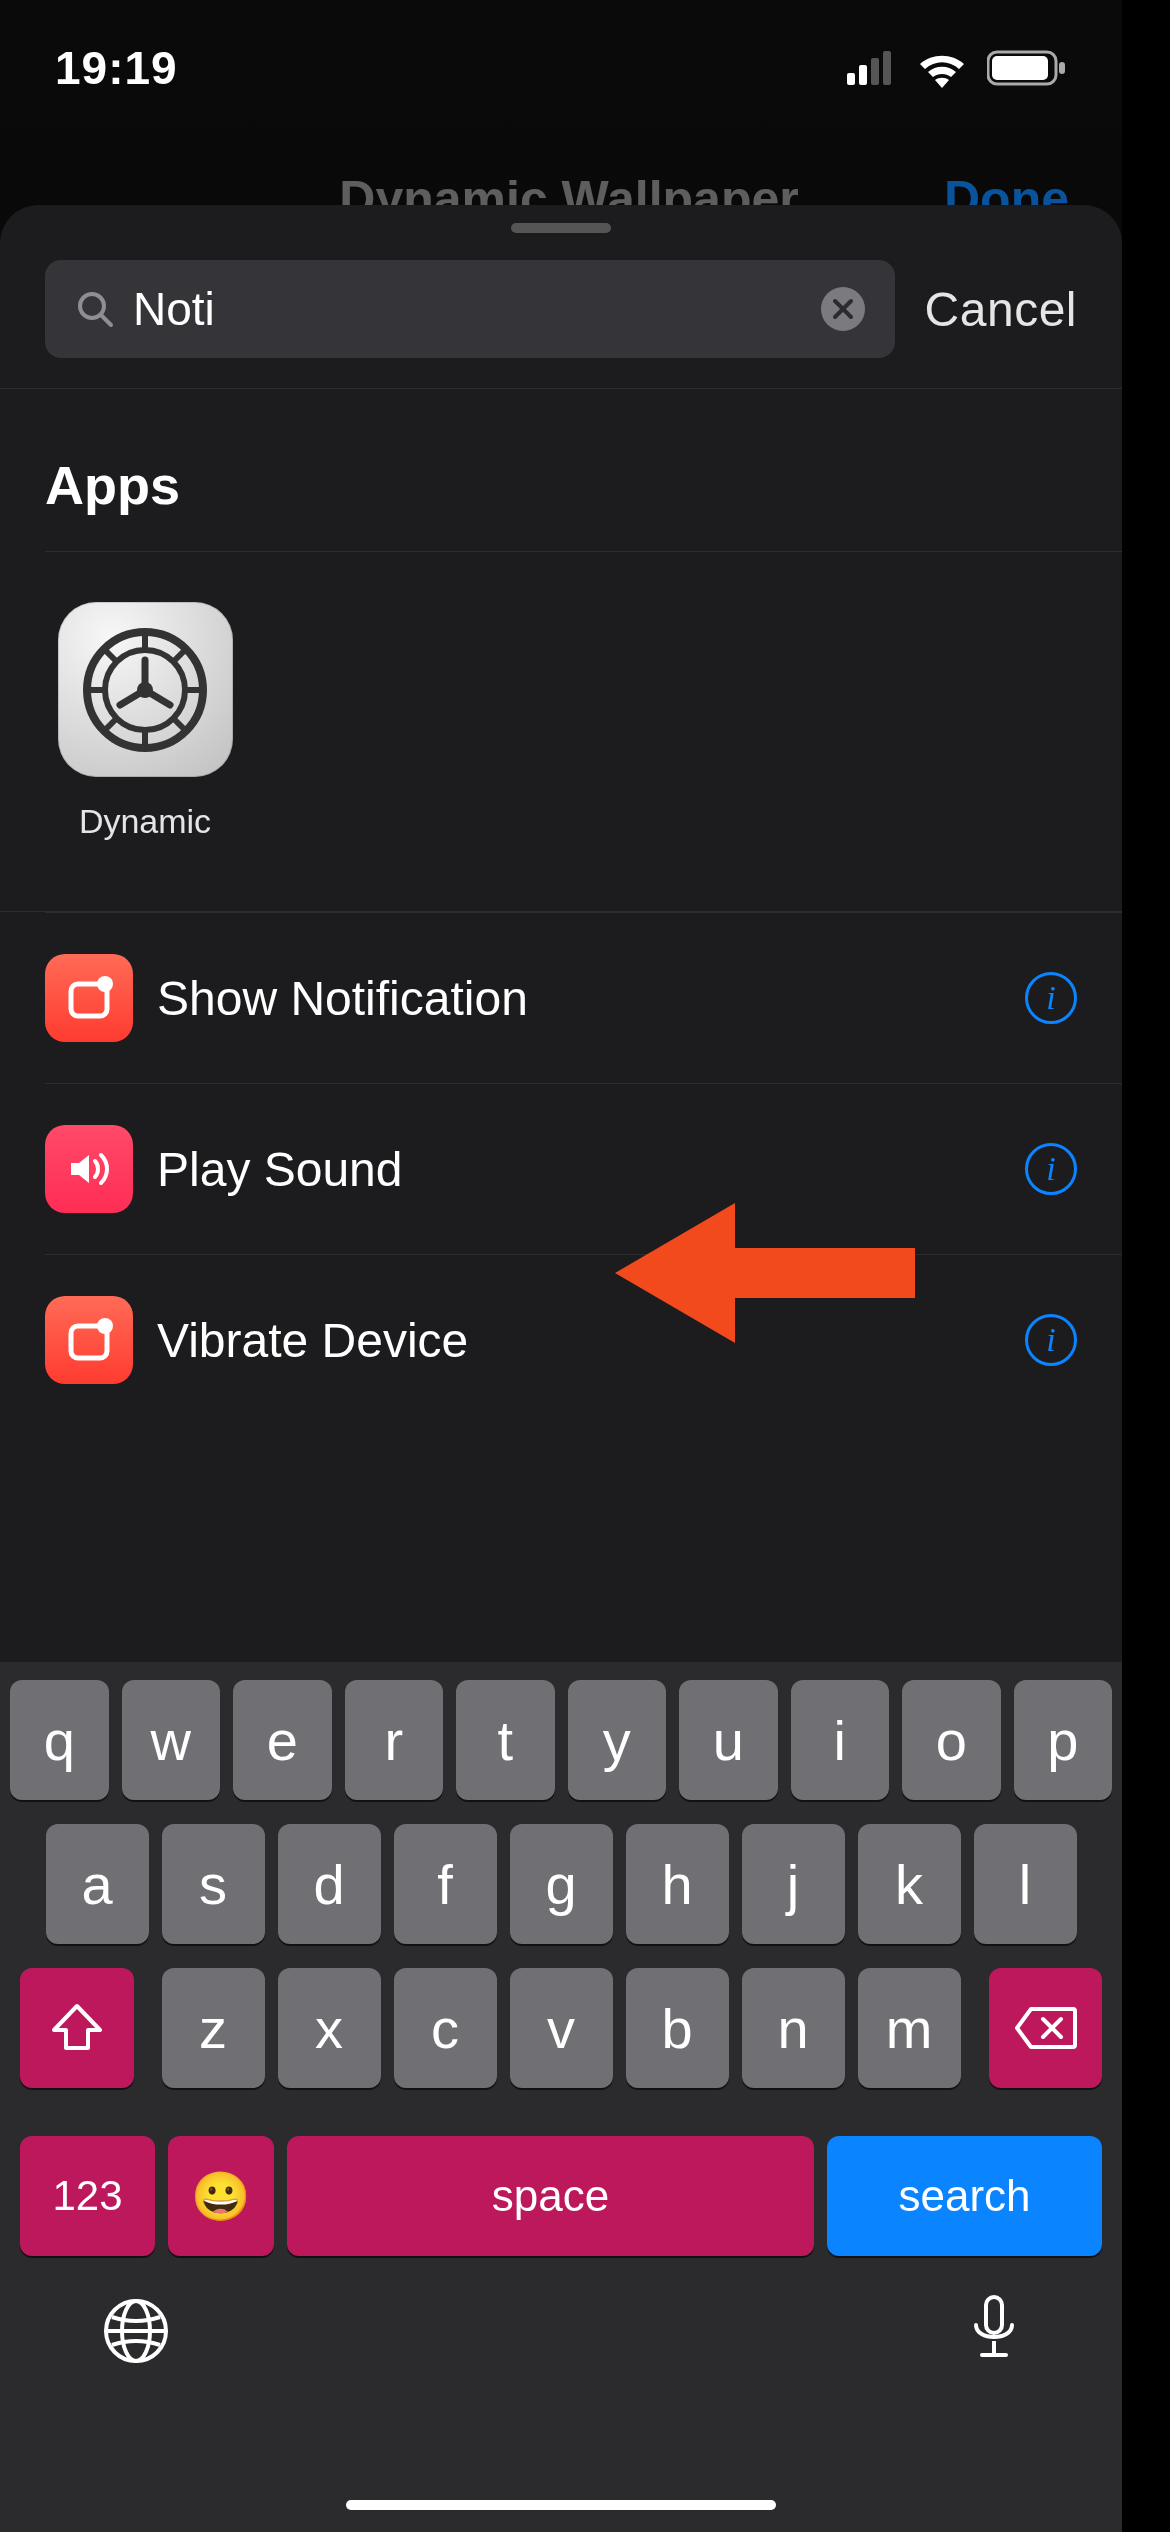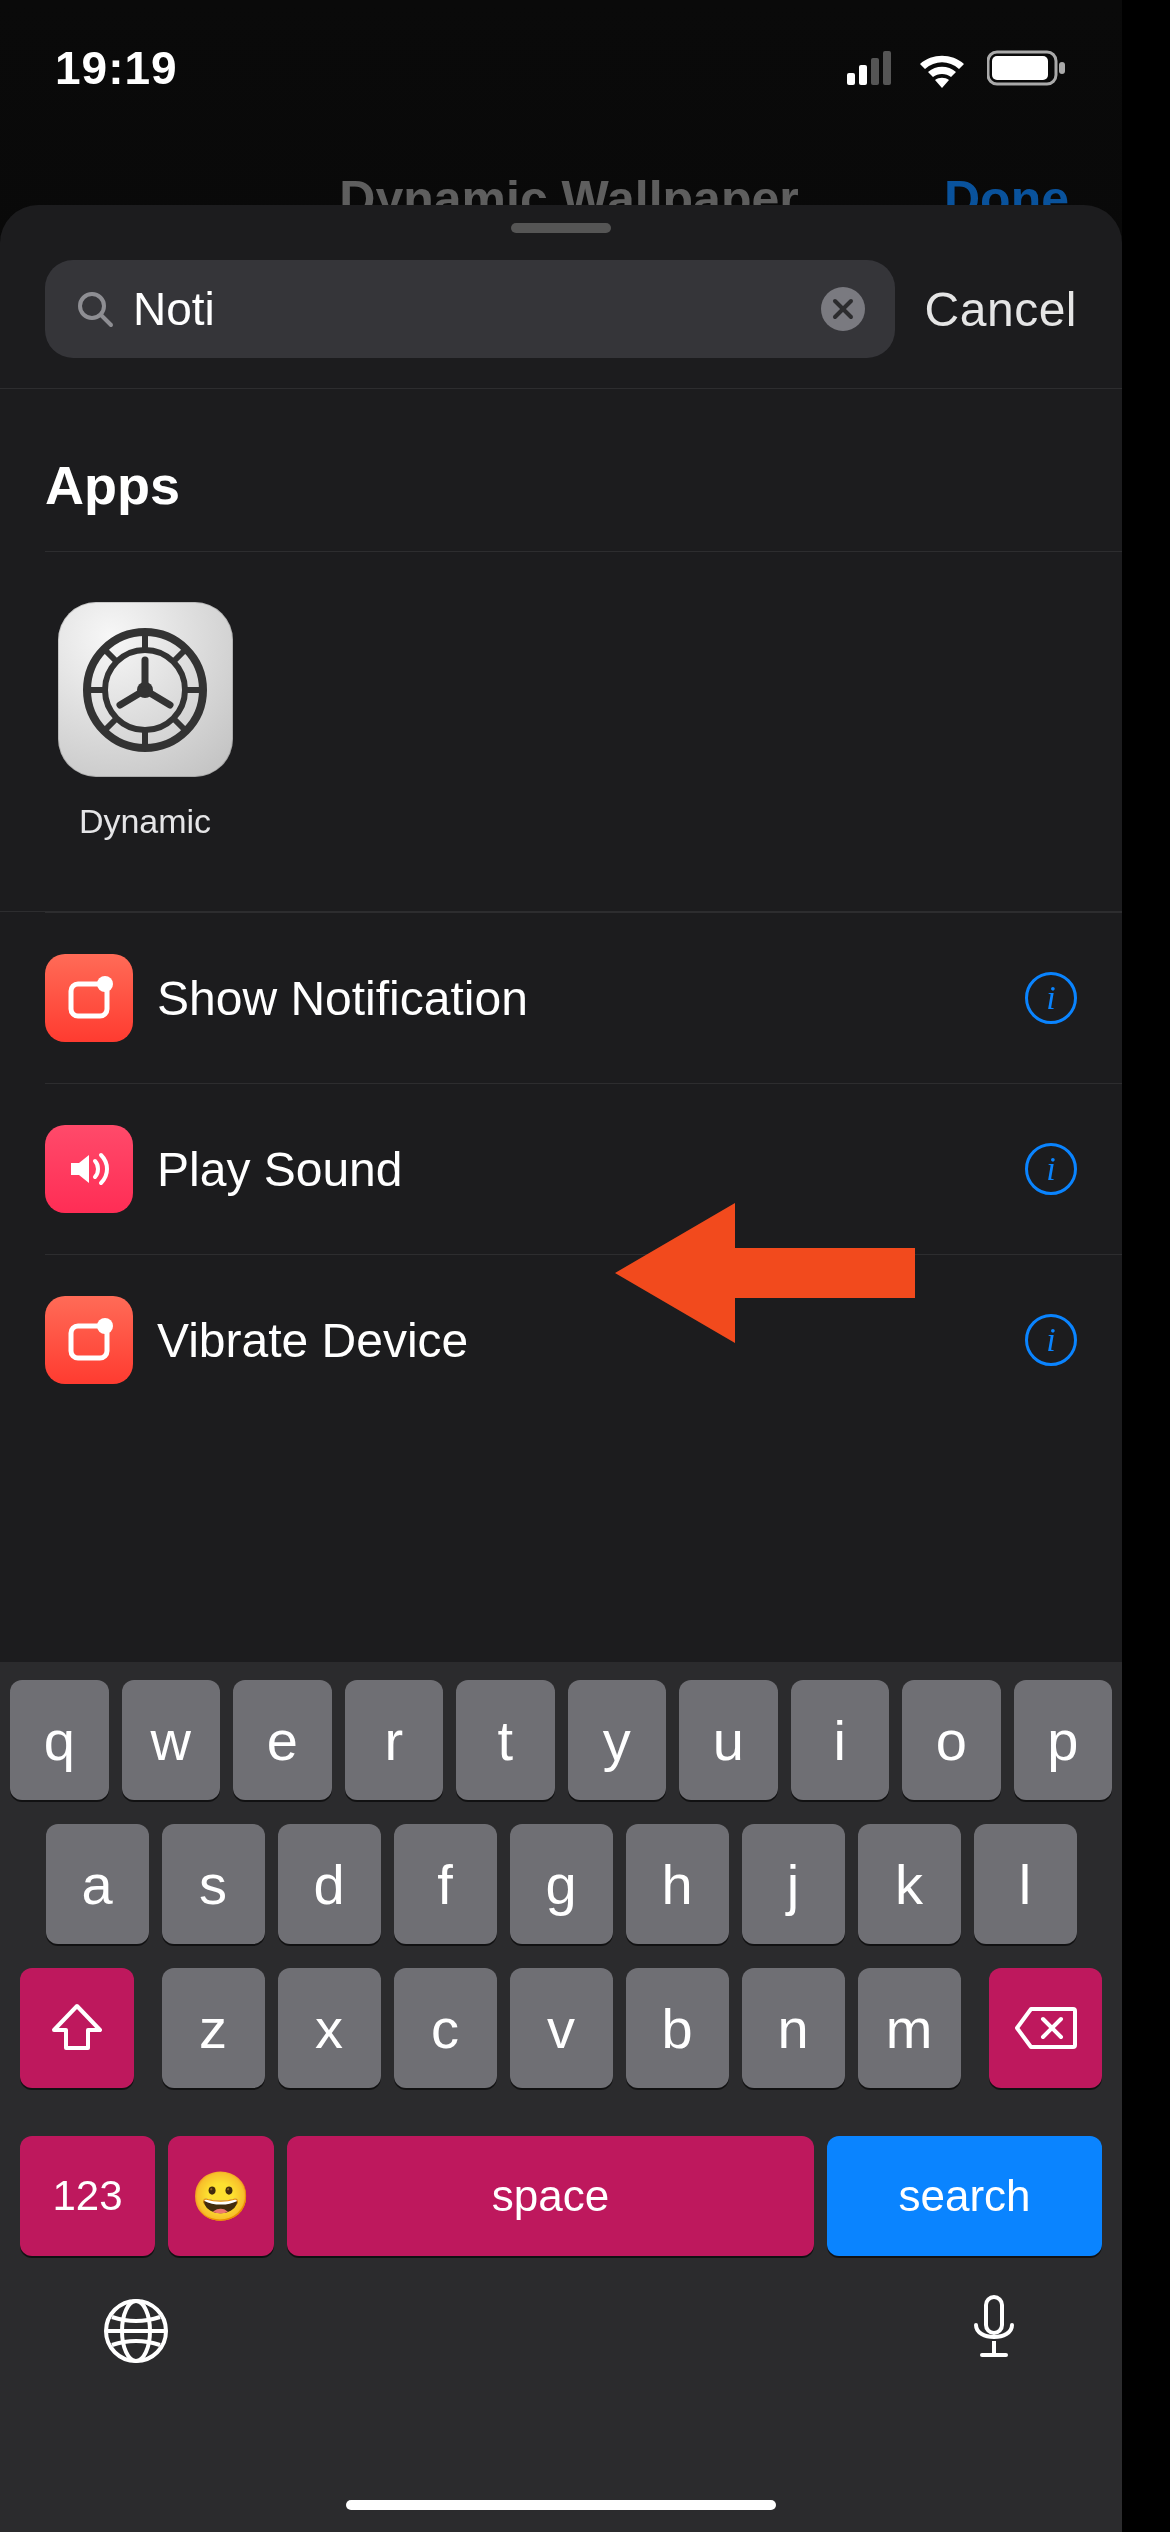--- a/index.html
+++ b/index.html
@@ -13,21 +13,21 @@
 
   
   .under-header { position: absolute; top: 170px; left: 0; right: 0; text-align: center; font-size: 50px; font-weight: 600; color: rgba(255,255,255,0.35); filter: blur(0.5px); margin-left: 16px; }
   .under-done { position: absolute; top: 170px; right: 53px; font-size: 50px; font-weight: 700; color: rgba(10,132,255,0.6); }
 
   
   .sheet { position: absolute; top: 205px; left: 0; right: 0; bottom: 0; background: #1c1c1e; border-top-left-radius: 38px; border-top-right-radius: 38px; overflow: hidden; }
   .grabber { position: absolute; top: 18px; left: 50%; transform: translateX(-50%); width: 100px; height: 10px; background: #555; border-radius: 5px; }
 
   .search-row { display: flex; align-items: center; gap: 30px; padding: 55px 45px 30px 45px; }
-  .search-field { flex: 1; height: 98px; background: rgba(120,120,128,0.28); border-radius: 28px; display: flex; align-items: center; padding: 0 30px; gap: 18px; }
+  .search-field { flex: 1; height: 98px; background: rgba(120,120,128,0.28); border-radius: 16px; display: flex; align-items: center; padding: 0 30px; gap: 18px; }
   .search-field input { flex: 1; background: transparent; border: none; outline: none; color: #fff; font-size: 46px; }
   .clear-btn { width: 44px; height: 44px; border-radius: 50%; background: #7a7a80; display: flex; align-items: center; justify-content: center; color: #2c2c2e; font-size: 30px; font-weight: 700; }
   .cancel-btn { color: #e5e5e5; font-size: 48px; letter-spacing: 0.5px; }
 
   .section-header { font-size: 54px; font-weight: 700; padding: 65px 45px 35px 45px; }
   .hr { height: 1px; background: rgba(255,255,255,0.08); margin-left: 45px; }
   .hr.full { margin-left: 0; }
 
   .apps-grid { padding: 50px 45px 70px 45px; display: flex; }
   .app-item { display: flex; flex-direction: column; align-items: center; gap: 25px; width: 200px; }

